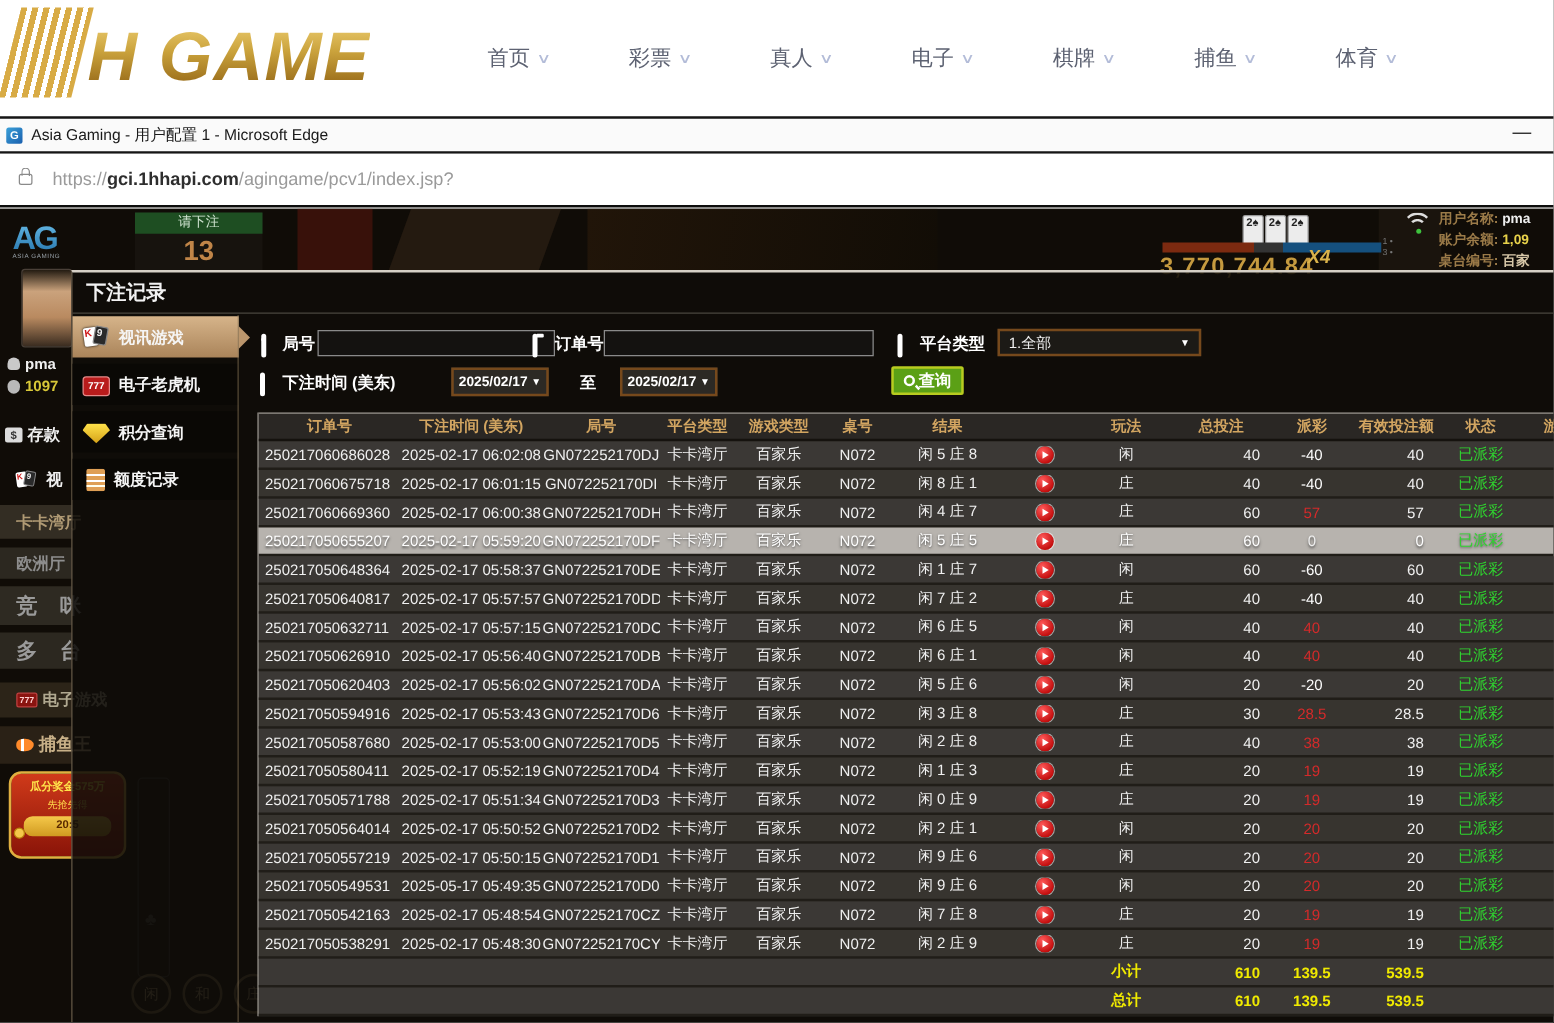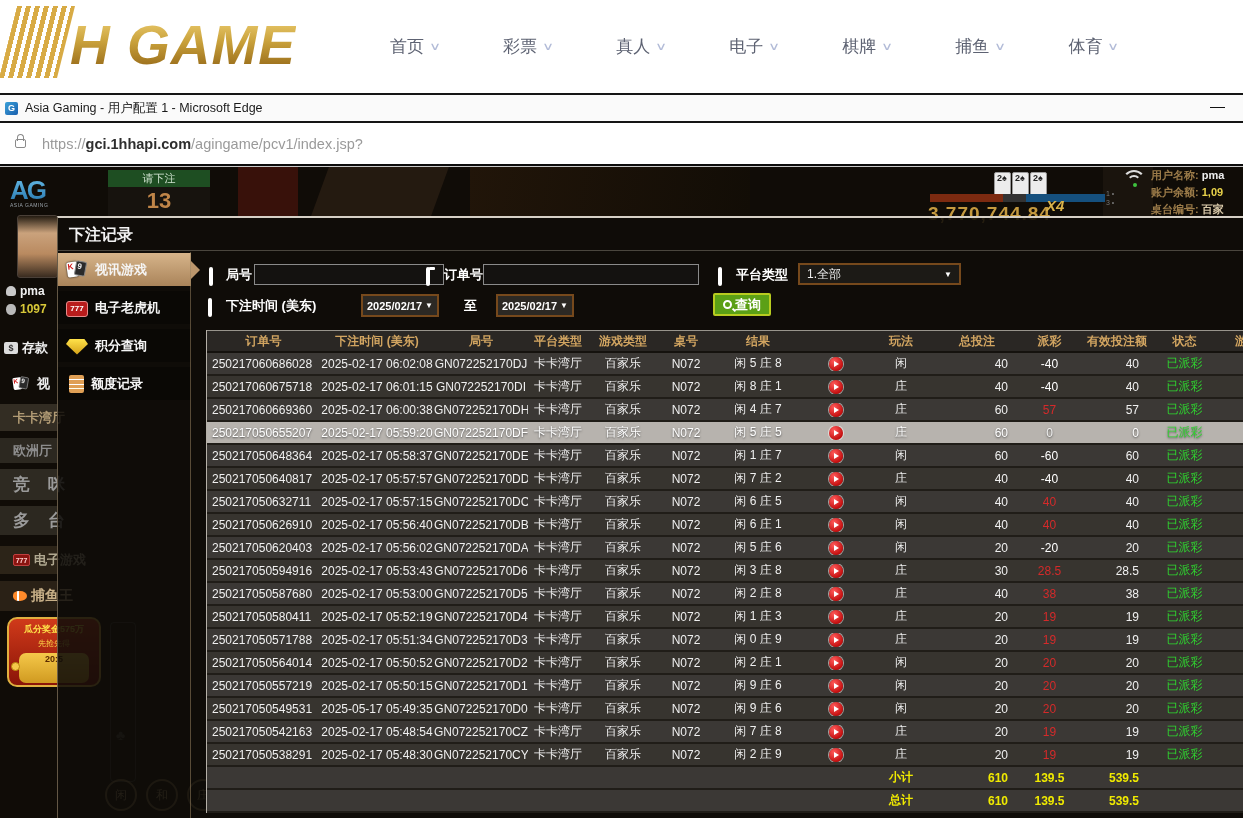--- a/index.html
+++ b/index.html
@@ -94,21 +94,21 @@
   #bg-m6 { top:414px; height:30px; font-size:14px; color:#c8b088; background:#2a2116; gap:4px; }
   .ic-777mini { min-width:17px; height:12px; background:#8a1410; border:1px solid #c04040; border-radius:2px;
     color:#ffd0d0; font-size:7px; font-weight:bold; display:inline-flex; align-items:center; justify-content:center; }
   .ic-fish { min-width:14px; height:10px; border-radius:50% 60% 60% 50%;
     background:linear-gradient(90deg,#ff8a2a 0 30%,#fff 30% 45%,#ff8a2a 45% 100%); display:inline-block; }
 
   #promo { position:absolute; left:7px; top:450px; width:94px; height:70px; border:2px solid #e0b040; border-radius:10px;
     background:linear-gradient(180deg,#d03a1a,#8a1408); padding:4px 3px 3px 3px; text-align:center; }
   #promo-l1 { font-size:9px; font-weight:bold; color:#ffe34a; }
   #promo-l2 { font-size:8px; color:#ffd84a; margin-top:2px; }
-  #promo-timer { margin:4px auto 0; width:70px; height:30px; border-radius:7px; background:linear-gradient(#f5c84a,#d09a20);
+  #promo-timer { margin:4px auto 0; width:70px; height:16px; border-radius:7px; background:linear-gradient(#f5c84a,#d09a20);
     color:#5a2a00; font-size:9px; font-weight:bold; line-height:13px; }
   #promo-coin { position:absolute; left:2px; bottom:14px; width:9px; height:9px; border-radius:50%;
     background:#f5c84a; border:1px solid #b8860b; }
 
   
   #ghost-slider { position:absolute; left:110px; top:455px; width:26px; height:160px;
     border:1px solid rgba(255,255,255,0.18); border-radius:4px; }
   #ghost-club { position:absolute; left:116px; top:560px; color:rgba(255,255,255,0.25); font-size:14px; }
   #ghost-circles { position:absolute; left:105px; top:612px; display:flex; gap:9px; }
   .ghost-circle { width:32px; height:32px; border-radius:50%; border:2px solid rgba(220,185,120,0.55);

